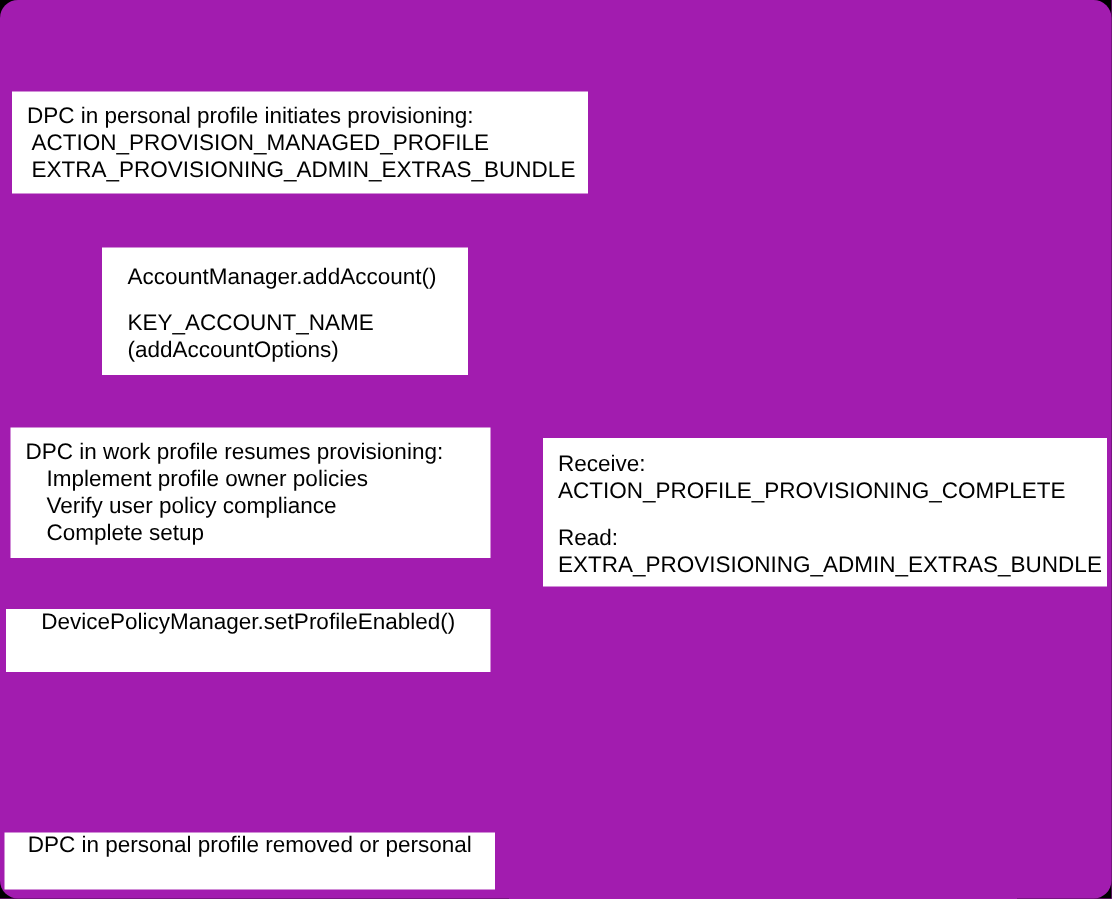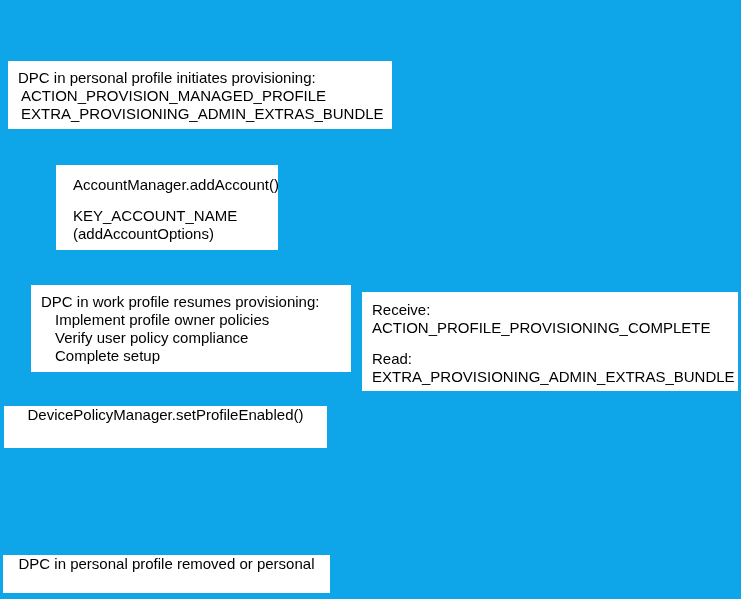--- a/index.html
+++ b/index.html
@@ -10,21 +10,22 @@
     width: 741px;
     height: 599px;
     background: #000000;
     position: relative;
     overflow: hidden;
     font-family: "Liberation Sans", sans-serif;
   }
   .canvas {
     position: absolute;
     inset: 0;
-    background: #0ea5e9;
+    background: #a21caf;
+    border-radius: 12px;
   }
   .node {
     position: absolute;
     background: #ffffff;
     color: #000000;
     font-size: 15px;
     line-height: 18px;
     box-sizing: border-box;
   }
   .node .line {
@@ -39,22 +40,22 @@
   .gap-top   { margin-top: 13px; }    
   
   .center {
     display: flex;
     justify-content: center;
     text-align: center;
   }
 
   
   #node-initiate            { left: 8px;   top: 61px;  width: 384px; height: 68px; }
-  #node-add-account         { left: 56px;  top: 165px; width: 222px; height: 85px; padding-top: 11px; padding-left: 17px; }
-  #node-resume              { left: 7px;   top: 285px; width: 320px; height: 87px; margin-left: 24px; }
+  #node-add-account         { left: 68px;  top: 165px; width: 244px; height: 85px; padding-top: 11px; padding-left: 17px; }
+  #node-resume              { left: 7px;   top: 285px; width: 320px; height: 87px; }
   #node-receive             { left: 362px; top: 292px; width: 376px; height: 99px; padding-top: 9px; }
   #node-set-profile-enabled { left: 4px;   top: 406px; width: 323px; height: 42px; }
   #node-provisioned         { left: 5px;   top: 483px; width: 322px; height: 38px; }
   #node-removed             { left: 3px;   top: 555px; width: 327px; height: 38px; }
 </style>
 </head>
 <body>
 
 <div class="canvas">
 

